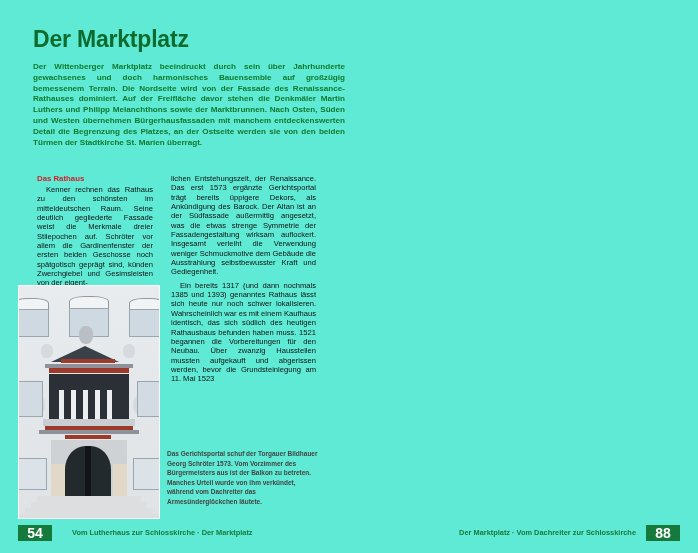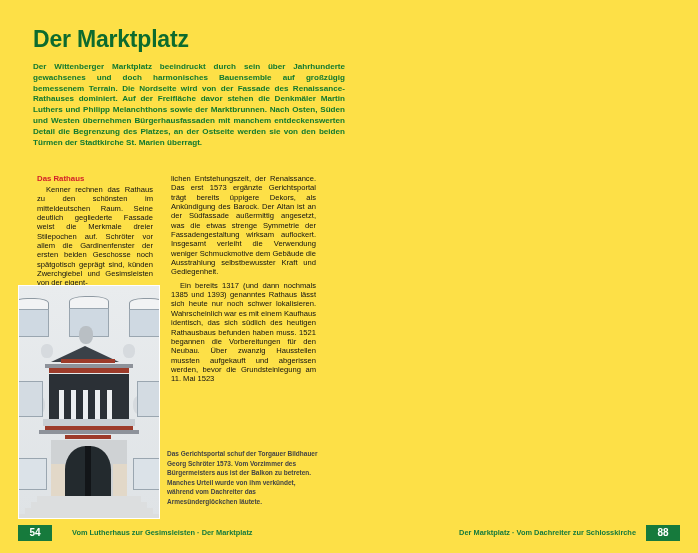--- a/index.html
+++ b/index.html
@@ -4,21 +4,21 @@
 <style>
   html,body{margin:0;padding:0;}
   body{
     width:698px;height:553px;background:#ffffff;
     font-family:"Liberation Sans", sans-serif;
     overflow:hidden;
   }
   .spread{position:relative;width:698px;height:553px;background:#fff;}
 
   
-  .page{position:absolute;top:0;height:553px;background:#fde047;}
+  .page{position:absolute;top:0;height:553px;background:#5eead4;}
   .page-left{left:0;width:349px;}
   .page-right{left:349px;width:349px;}
 
   
   .headline{
     position:absolute;left:33px;top:26px;
     font-size:23px;font-weight:bold;color:#0d6b2e;
     letter-spacing:-0.2px;
   }
 
@@ -59,21 +59,21 @@
   .img-caption{
     position:absolute;left:167px;top:449px;width:153px;
     font-size:6.5px;line-height:9.6px;color:#444;
     font-weight:600;
   }
 
   
   .footer{position:absolute;bottom:14px;height:16px;}
   .pagebox{
     display:inline-block;background:#167a3c;color:#fff;
-    font-size:10px;font-weight:bold;text-align:center;
+    font-size:14px;font-weight:bold;text-align:center;
     width:34px;height:16px;line-height:16px;vertical-align:middle;
   }
   .footer-text{
     display:inline-block;vertical-align:middle;
     font-size:7.4px;font-weight:bold;color:#167a3c;line-height:16px;
   }
   .footer-left{left:18px;}
   .footer-left .footer-text{margin-left:20px;}
   .footer-right{right:18px;}
   .footer-right .footer-text{margin-right:10px;}
@@ -164,21 +164,21 @@
         <div class="pt-step" style="left:18px;top:210px;width:104px;height:6px;"></div>
         <div class="pt-step" style="left:12px;top:216px;width:116px;height:6px;"></div>
         <div class="pt-step" style="left:6px;top:222px;width:128px;height:6px;"></div>
         <div class="pt-step" style="left:0px;top:228px;width:140px;height:6px;"></div>
       </div>
     </div>
 
     <div class="img-caption">Das Gerichtsportal schuf der Torgauer Bildhauer Georg Schröter 1573. Vom Vorzimmer des Bürgermeisters aus ist der Balkon zu betreten. Manches Urteil wurde von ihm verkündet, während vom Dachreiter das Armesünderglöckchen läutete.</div>
 
     <div class="footer footer-left">
-      <span class="pagebox">54</span><span class="footer-text">Vom Lutherhaus zur Gesimsleisten · Der Marktplatz</span>
+      <span class="pagebox">54</span><span class="footer-text">Vom Lutherhaus zur Schlosskirche · Der Marktplatz</span>
     </div>
   </div>
 
   <div class="page page-right">
 
     <div class="footer footer-right">
       <span class="footer-text">Der Marktplatz · Vom Dachreiter zur Schlosskirche</span><span class="pagebox">88</span>
     </div>
   </div>
 

